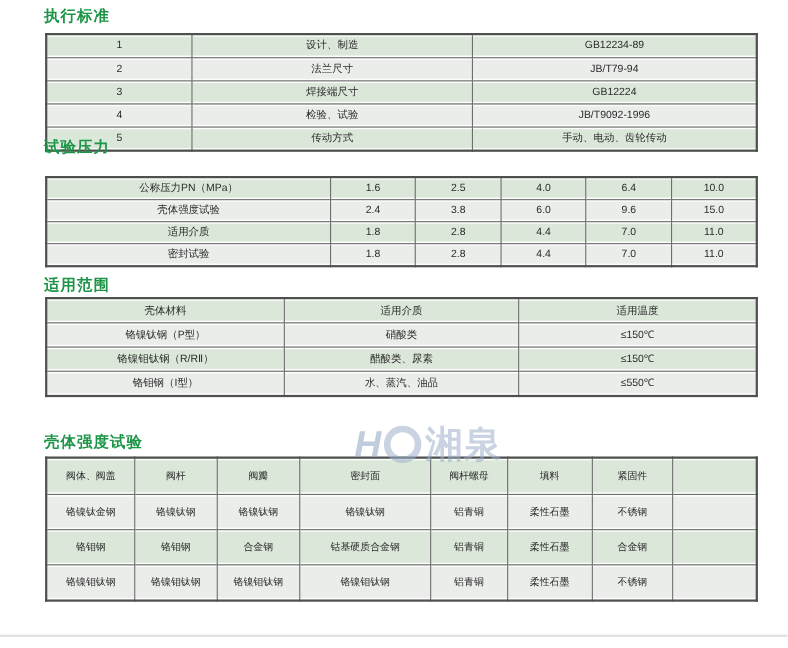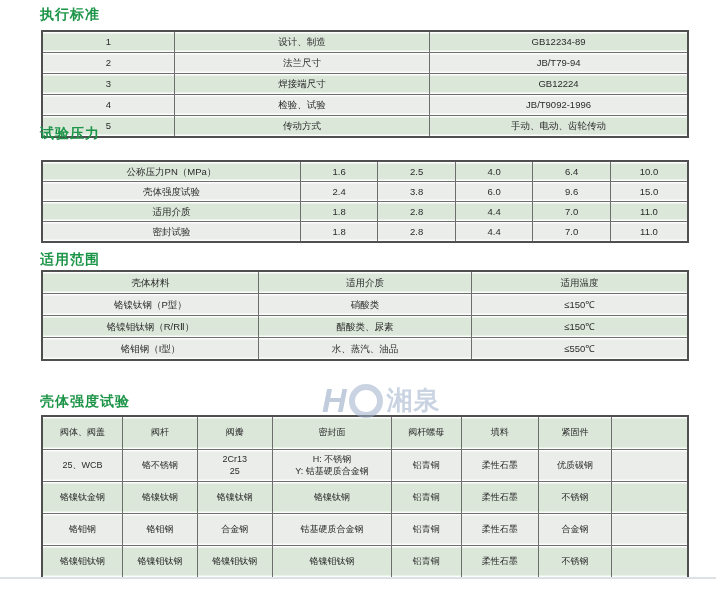--- a/index.html
+++ b/index.html
@@ -23,21 +23,21 @@
   #t2 td{height:17px;}
   #t3 td{height:19px;}
   #t4 td{height:29px;font-size:9px;}
   #t4 tr:first-child td{height:30px;}
   #watermark{position:absolute;left:322px;top:381px;z-index:5;pointer-events:none;
         display:flex;align-items:center;gap:2px;opacity:0.55;}
   #watermark .wm-logo{font-size:34px;font-weight:bold;font-style:italic;
         color:#8fa3c0;letter-spacing:-2px;}
   #watermark .wm-ring{display:inline-block;width:22px;height:22px;border:6px solid #9db0ca;
         border-radius:50%;margin:0 2px;}
-  #watermark .wm-text{font-size:26px;font-weight:bold;color:#9db0ca;letter-spacing:1px;}
+  #watermark .wm-text{font-size:34px;font-weight:bold;color:#9db0ca;letter-spacing:1px;}
   #bottom-rule{position:absolute;left:0;top:577px;width:716px;height:2px;background:#dde1e3;}
 </style>
 </head>
 <body>
 
 <div id="page">
 
   <div class="sec-title" style="top:6px;">执行标准</div>
   <table id="t1" class="spec" style="top:30px;">
       <colgroup>
@@ -168,32 +168,20 @@
           <td>阀体、阀盖</td>
           <td>阀杆</td>
           <td>阀瓣</td>
           <td>密封面</td>
           <td>阀杆螺母</td>
           <td>填料</td>
           <td>紧固件</td>
           <td></td>
         </tr>
         <tr>
-          <td>25、WCB</td>
-          <td>铬不锈钢</td>
-          <td>2Cr13
-25</td>
-          <td>H: 不锈钢
-Y: 钴基硬质合金钢</td>
-          <td>铝青铜</td>
-          <td>柔性石墨</td>
-          <td>优质碳钢</td>
-          <td></td>
-        </tr>
-        <tr>
           <td>铬镍钛金钢</td>
           <td>铬镍钛钢</td>
           <td>铬镍钛钢</td>
           <td>铬镍钛钢</td>
           <td>铝青铜</td>
           <td>柔性石墨</td>
           <td>不锈钢</td>
           <td></td>
         </tr>
         <tr>

